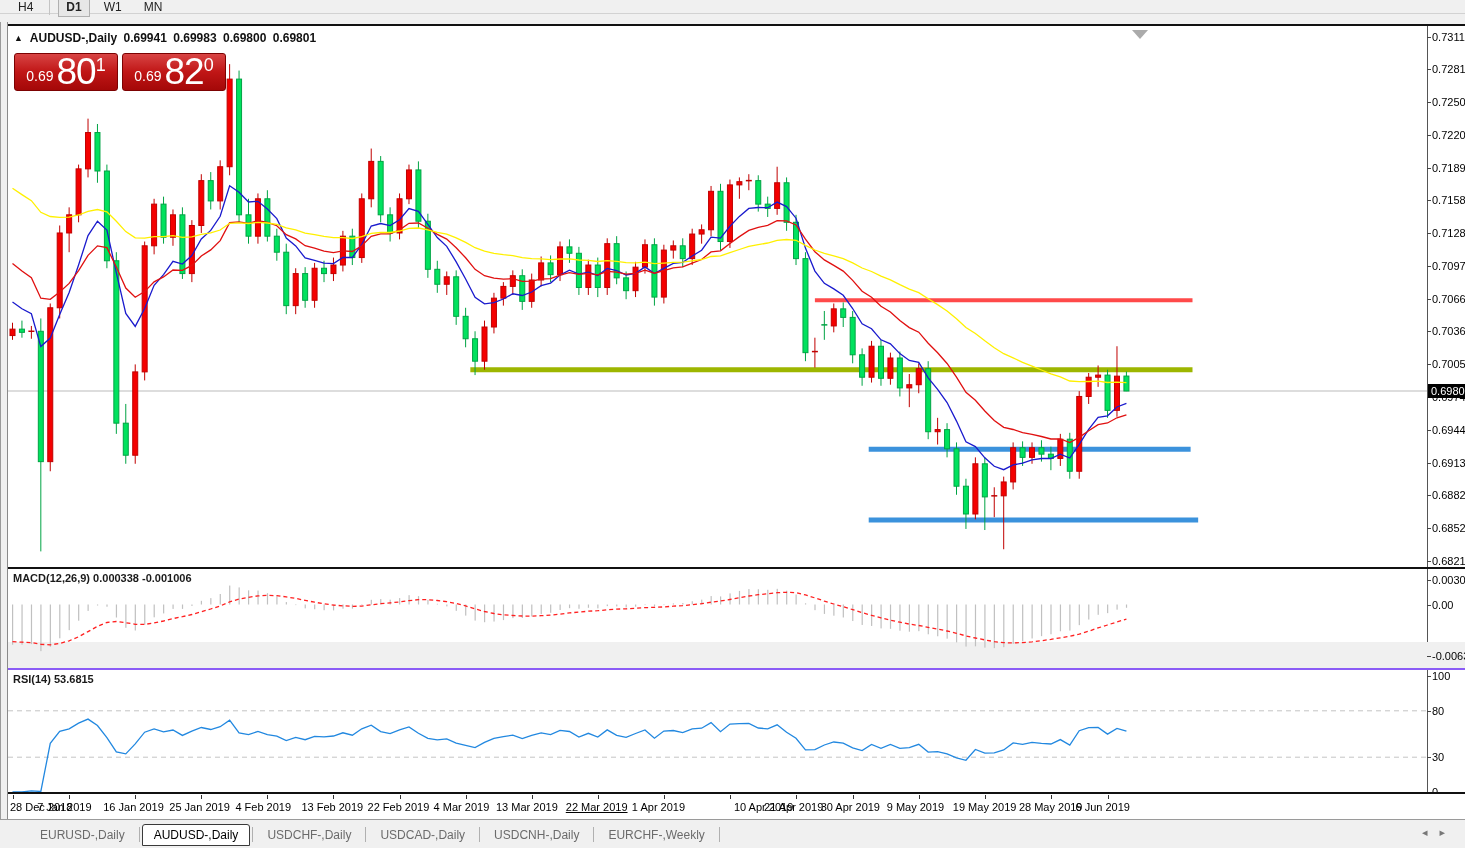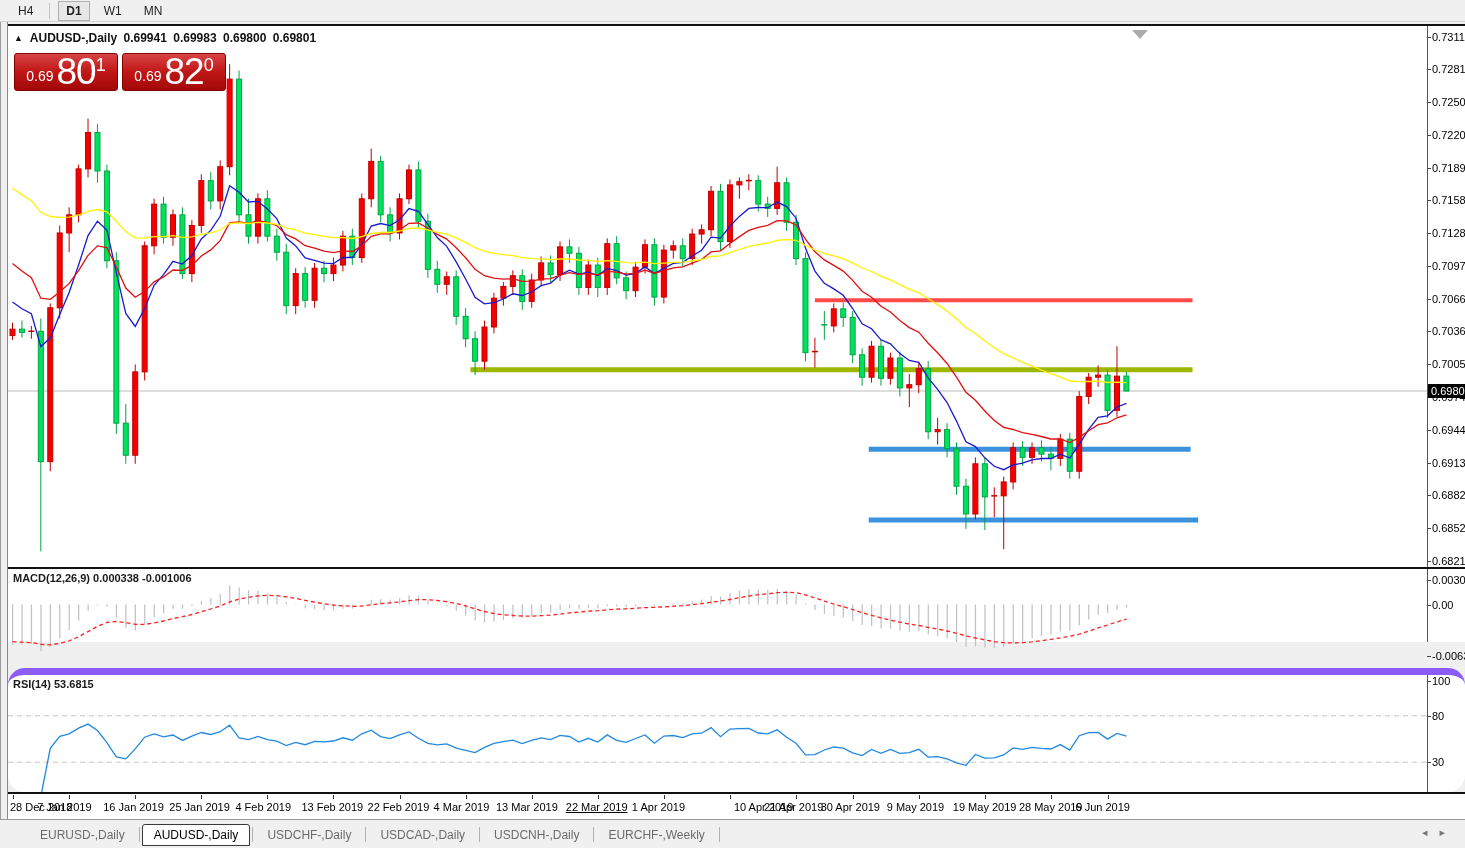--- a/index.html
+++ b/index.html
@@ -1,35 +1,35 @@
 <!DOCTYPE html>
 <html><head>
 <meta charset="utf-8">
 <style>
   * { margin:0; padding:0; box-sizing:border-box; }
   html,body { width:1465px; height:848px; background:#f0f0f0; }
   body { font-family:"Liberation Sans", sans-serif; }
   #app { position:relative; width:1465px; height:848px; background:#f0f0f0; overflow:hidden; }
 
   
-  .toolbar { position:absolute; left:0; top:0; width:1465px; height:22px; background:#f0f0f0;
+  .toolbar { position:absolute; left:0; top:0; width:1465px; height:14px; background:#f0f0f0;
              border-bottom:1px solid #d2d2d2; display:flex; align-items:center; padding-left:10px; }
   .tf-btn { font-size:12px; color:#222; padding:2px 7px; margin-right:6px; border:1px solid transparent; cursor:default; }
   .tf-btn.active { background:#e7e7e7; border:1px solid #b0b0b0;font-weight:bold; }
   .tb-sep { width:1px; height:16px; background:#c4c4c4; margin:0 8px 0 2px; }
 
   
   .left-gutter { position:absolute; left:0; top:22px; width:8px; height:826px; background:#f0f0f0;
                  border-left:1px solid #9a9a9a; border-right:1px solid #8a8a8a; }
 
   
   .panel { position:absolute; left:8px; width:1457px; background:#ffffff; }
   .main-panel { top:24px; height:543px; border-top:2px solid #111; }
   .macd-panel { top:567px; height:75px; border-top:2px solid #111; }
-  .rsi-panel  { top:668px; height:124px; border-top:7px solid #8b5cf6;border-radius:17px; }
+  .rsi-panel  { top:668px; height:124px; border-top:2px solid #8b5cf6; }
   .time-strip { top:792px; height:27px; border-top:2px solid #111; background:#fff; }
   .axis-border { position:absolute; left:1419px; top:0; bottom:0; width:1px; background:#555; }
   .panel svg { position:absolute; left:0; top:0; }
 
   .axis-label { position:absolute; left:1424px; font-size:11px; color:#000; white-space:nowrap; }
   .axis-label::before { content:""; position:absolute; left:-5px; top:6px; width:4px; height:1px; background:#444; }
 
   .price-chip { position:absolute; left:1420px; width:45px; height:14px; background:#000; color:#fff;
                 font-size:11px; line-height:14px; padding-left:3px; z-index:5; }
 

